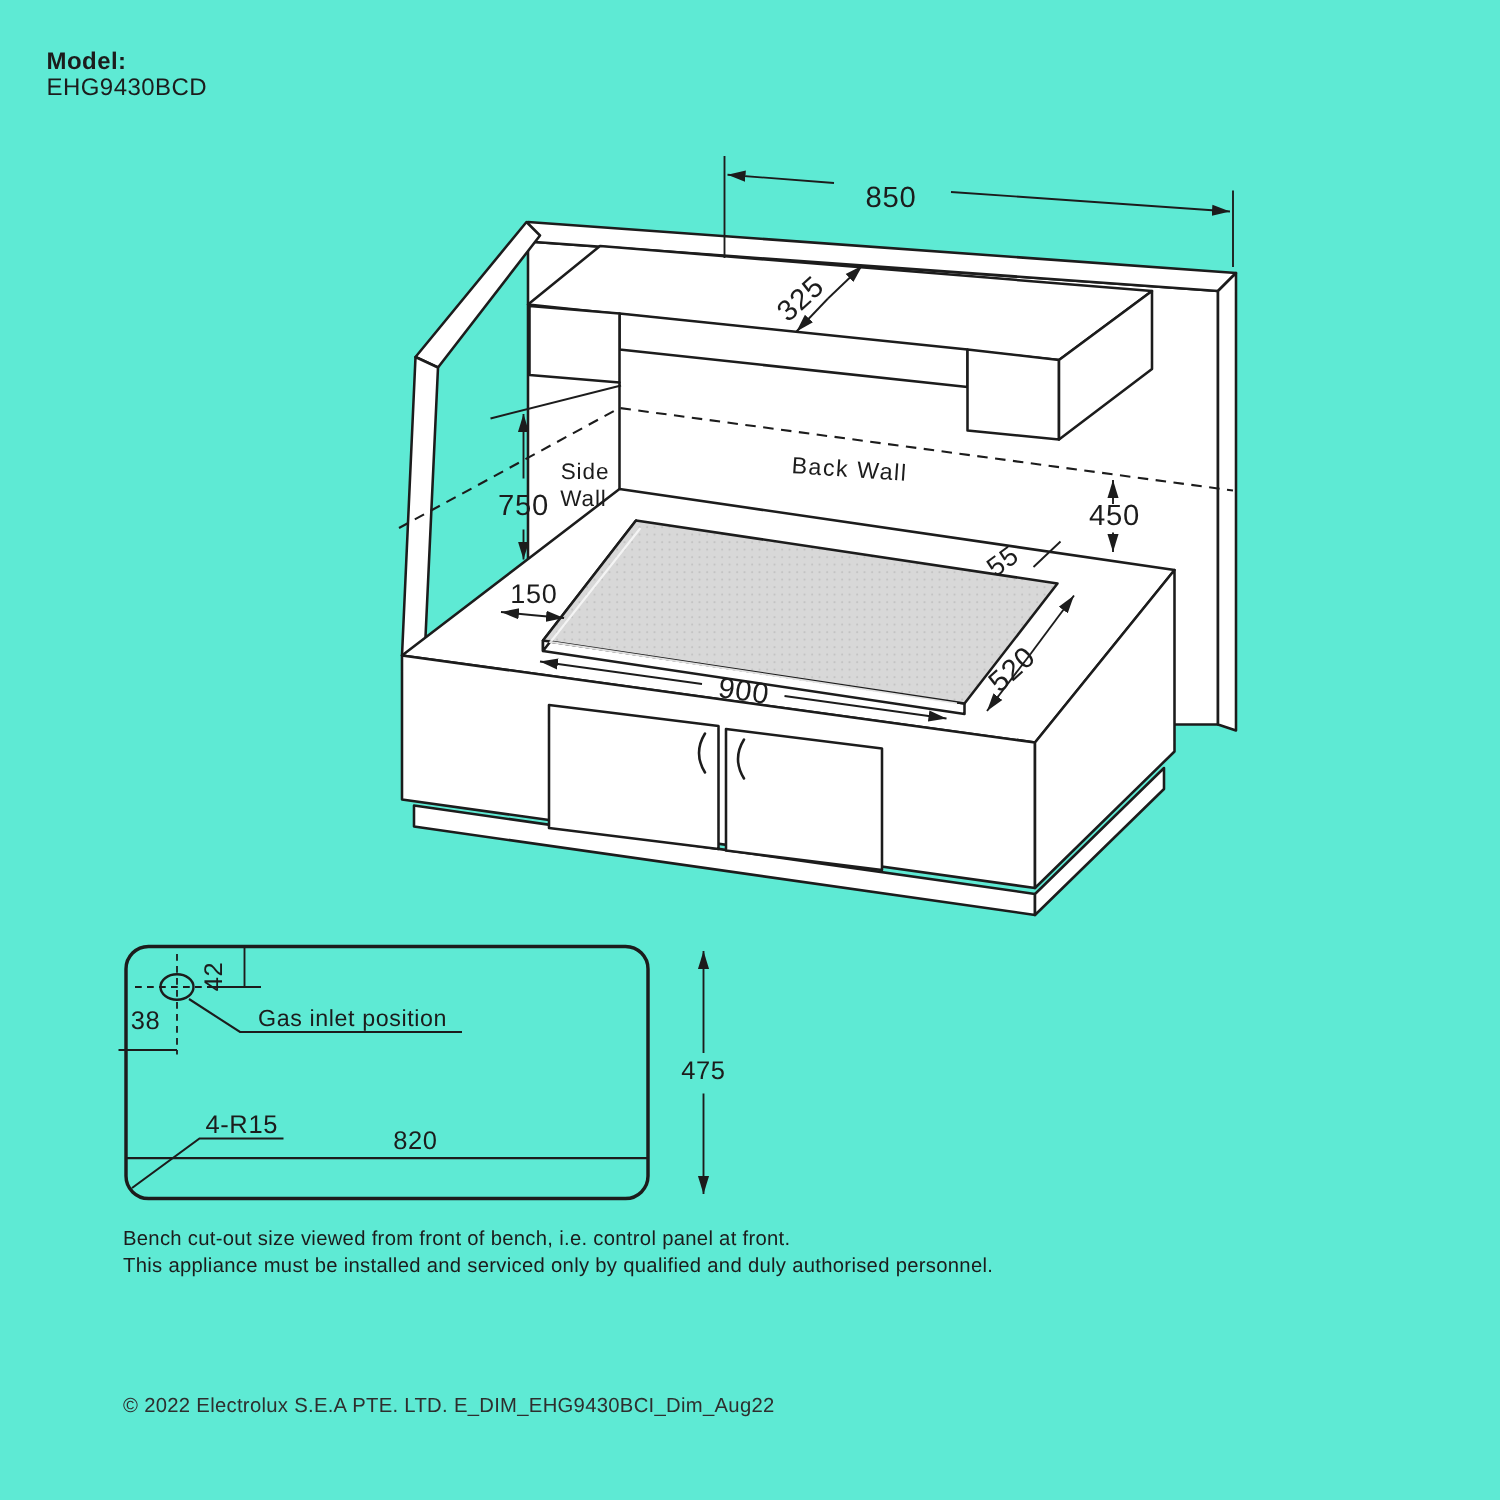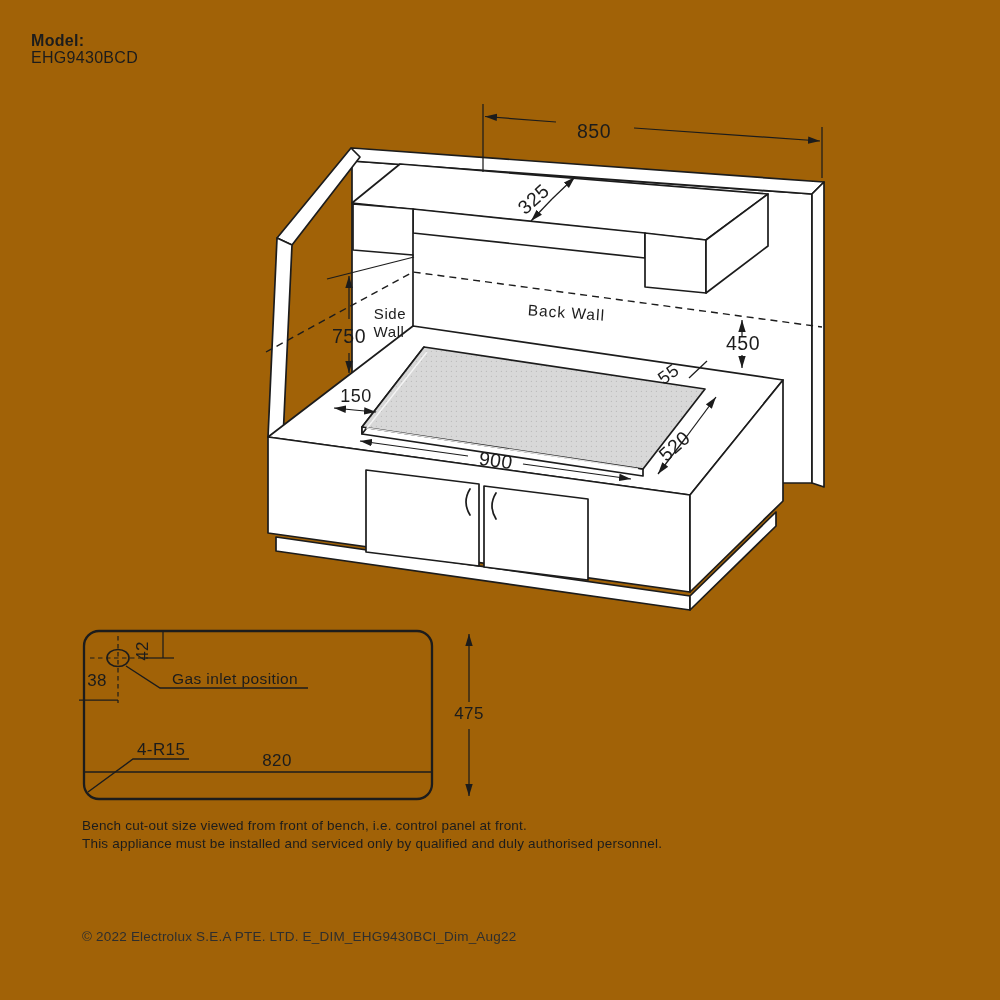--- a/index.html
+++ b/index.html
@@ -4,21 +4,21 @@
 <style>
   html, body {
     margin: 0;
     padding: 0;
     background: #ffffff;
   }
   .canvas {
     position: relative;
     width: 1000px;
     height: 1000px;
-    background: #a16207;
+    background: #5eead4;
     font-family: "Liberation Sans", sans-serif;
     overflow: hidden;
   }
   svg { display: block; }
   
   .edge      { fill: #ffffff; stroke: #1c1c1c; stroke-width: 1.7; stroke-linejoin: round; }
   .edge-nf   { fill: none;    stroke: #1c1c1c; stroke-width: 1.7; stroke-linejoin: round; stroke-linecap: round; }
   .dim       { fill: none;    stroke: #1c1c1c; stroke-width: 1.25; }
   .dashed    { fill: none;    stroke: #1c1c1c; stroke-width: 1.4; stroke-dasharray: 7 5; }
   .dashed-fine { fill: none;  stroke: #1c1c1c; stroke-width: 1.2; stroke-dasharray: 4.5 3.5; }

